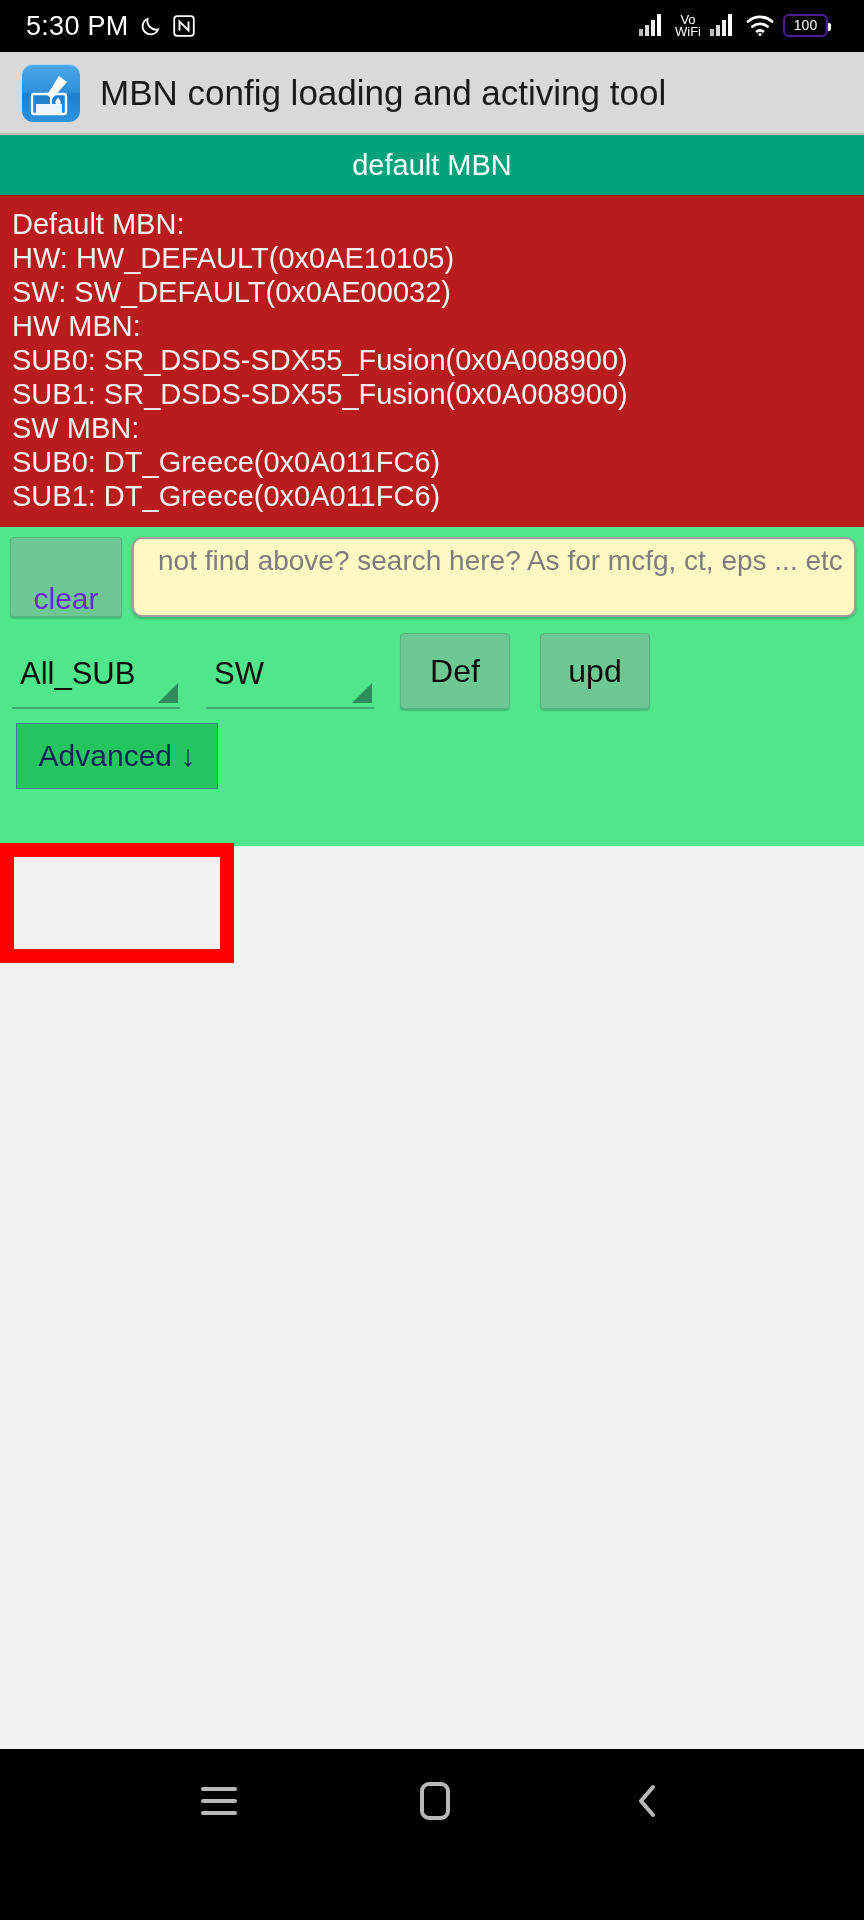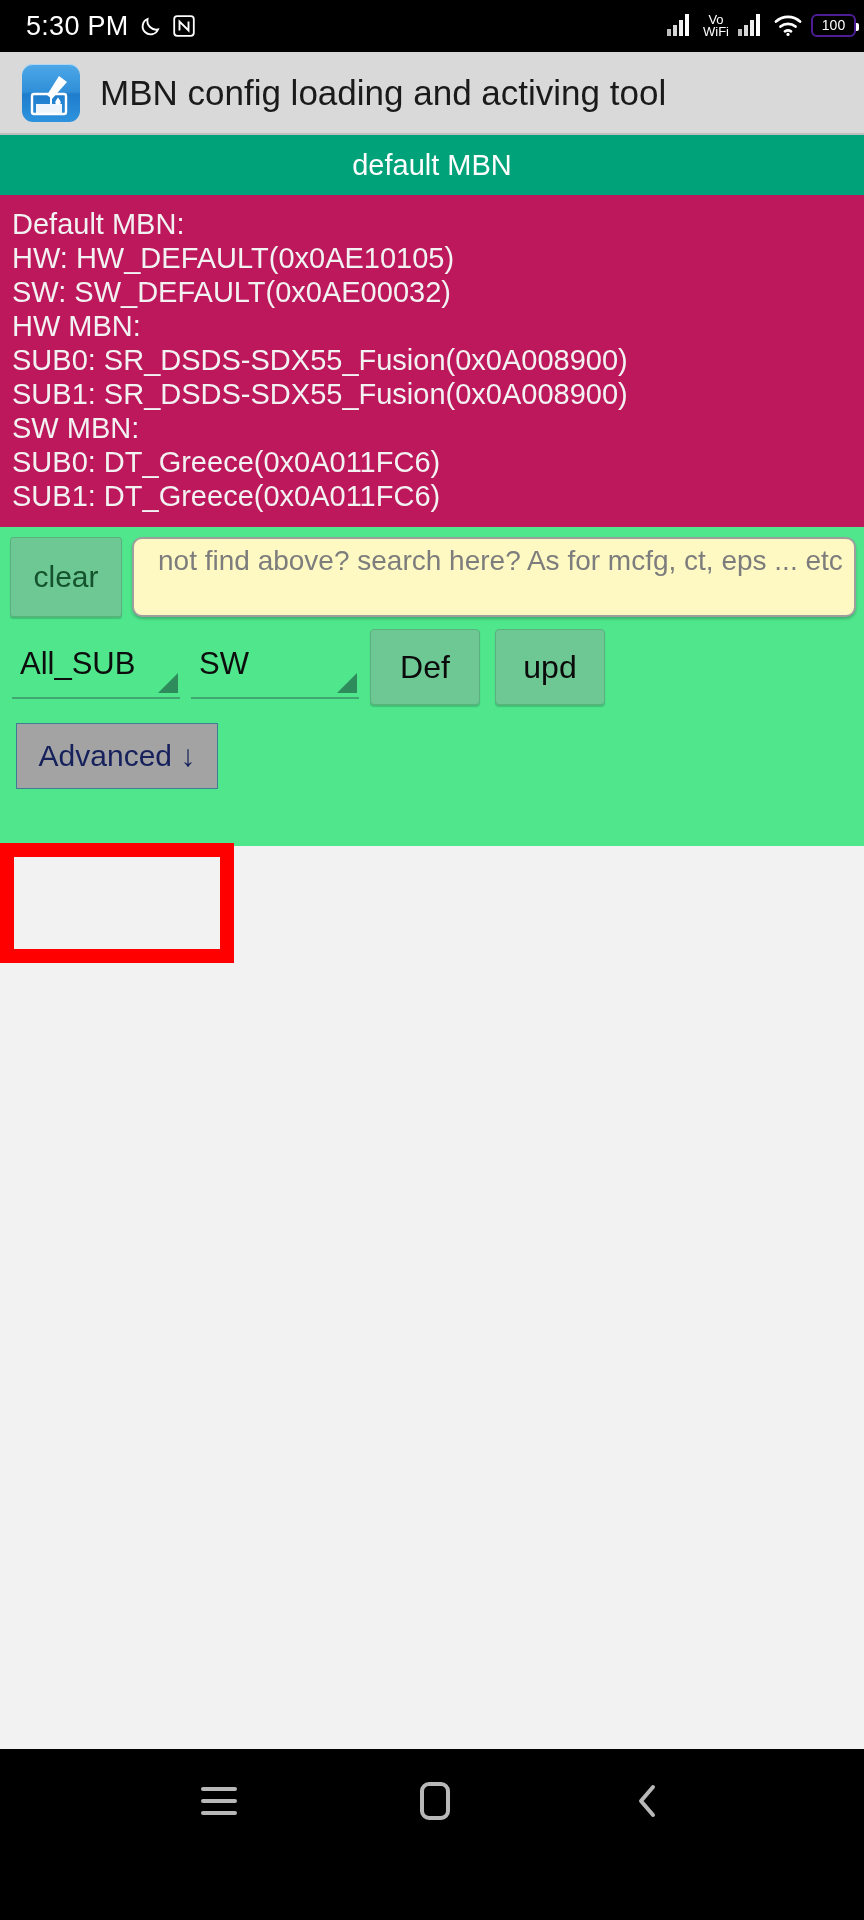--- a/index.html
+++ b/index.html
@@ -16,21 +16,21 @@
   }
 
   
   .statusbar {
     height: 52px;
     background: #000000;
     color: #ffffff;
     display: flex;
     align-items: center;
     justify-content: space-between;
-    padding: 0 8px 0 26px;
+    padding: 0 36px 0 26px;
     box-sizing: border-box;
   }
   .sb-left {
     display: flex;
     align-items: center;
     gap: 10px;
   }
   .sb-clock {
     font-size: 27px;
     letter-spacing: 0.3px;
@@ -114,21 +114,21 @@
     background: #00a279;
     color: #ffffff;
     display: flex;
     align-items: center;
     justify-content: center;
     font-size: 29px;
   }
 
   
   .console {
-    background: #be185d;
+    background: #b91c1c;
     padding: 12px 0 14px 12px;
     box-sizing: border-box;
     min-height: 320px;
   }
   .console-line {
     color: #f2f2f2;
     font-size: 29px;
     line-height: 34px;
     white-space: nowrap;
   }
@@ -147,24 +147,24 @@
     align-items: flex-start;
     gap: 10px;
     padding: 0 8px 0 10px;
   }
   .btn-clear {
     width: 110px;
     height: 78px;
     background: #6ec894;
     border: 1px solid #5bb07f;
     border-radius: 3px;
-    color: #14532d;
+    color: #6d28d9;
     font-size: 30px;
     display: flex;
-    align-items: center;
+    align-items: flex-end;
     justify-content: center;
     flex: none;
     box-shadow: 0 2px 1px rgba(0,0,0,.16);
   }
   .search-box {
     flex: 1;
     min-height: 80px;
     background: #fef9c3;
     border: 2px solid #9e9e9e;
     border-radius: 10px;
@@ -174,22 +174,22 @@
     overflow: hidden;
   }
   .search-text {
     color: #7d7d7d;
     font-size: 28px;
     line-height: 36px;
   }
 
   .row-controls {
     display: flex;
-    align-items: center;
-    gap: 1px;
+    align-items: flex-end;
+    gap: 16px;
     padding: 8px 0 0 12px;
     height: 92px;
     box-sizing: border-box;
   }
   .spinner {
     position: relative;
     width: 168px;
     height: 64px;
     flex: none;
     margin-right: 10px;
@@ -229,21 +229,21 @@
     box-sizing: border-box;
     box-shadow: 0 2px 1px rgba(0,0,0,.16);
   }
 
   .row-advanced {
     padding: 14px 0 0 16px;
   }
   .btn-advanced {
     width: 202px;
     height: 66px;
-    background: #a3a3a3;
+    background: #22c55e;
     border: 1px solid #3f7d95;
     color: #16215c;
     font-size: 30px;
     display: flex;
     align-items: center;
     justify-content: center;
     box-sizing: border-box;
   }
   .redbox {
     position: absolute;

